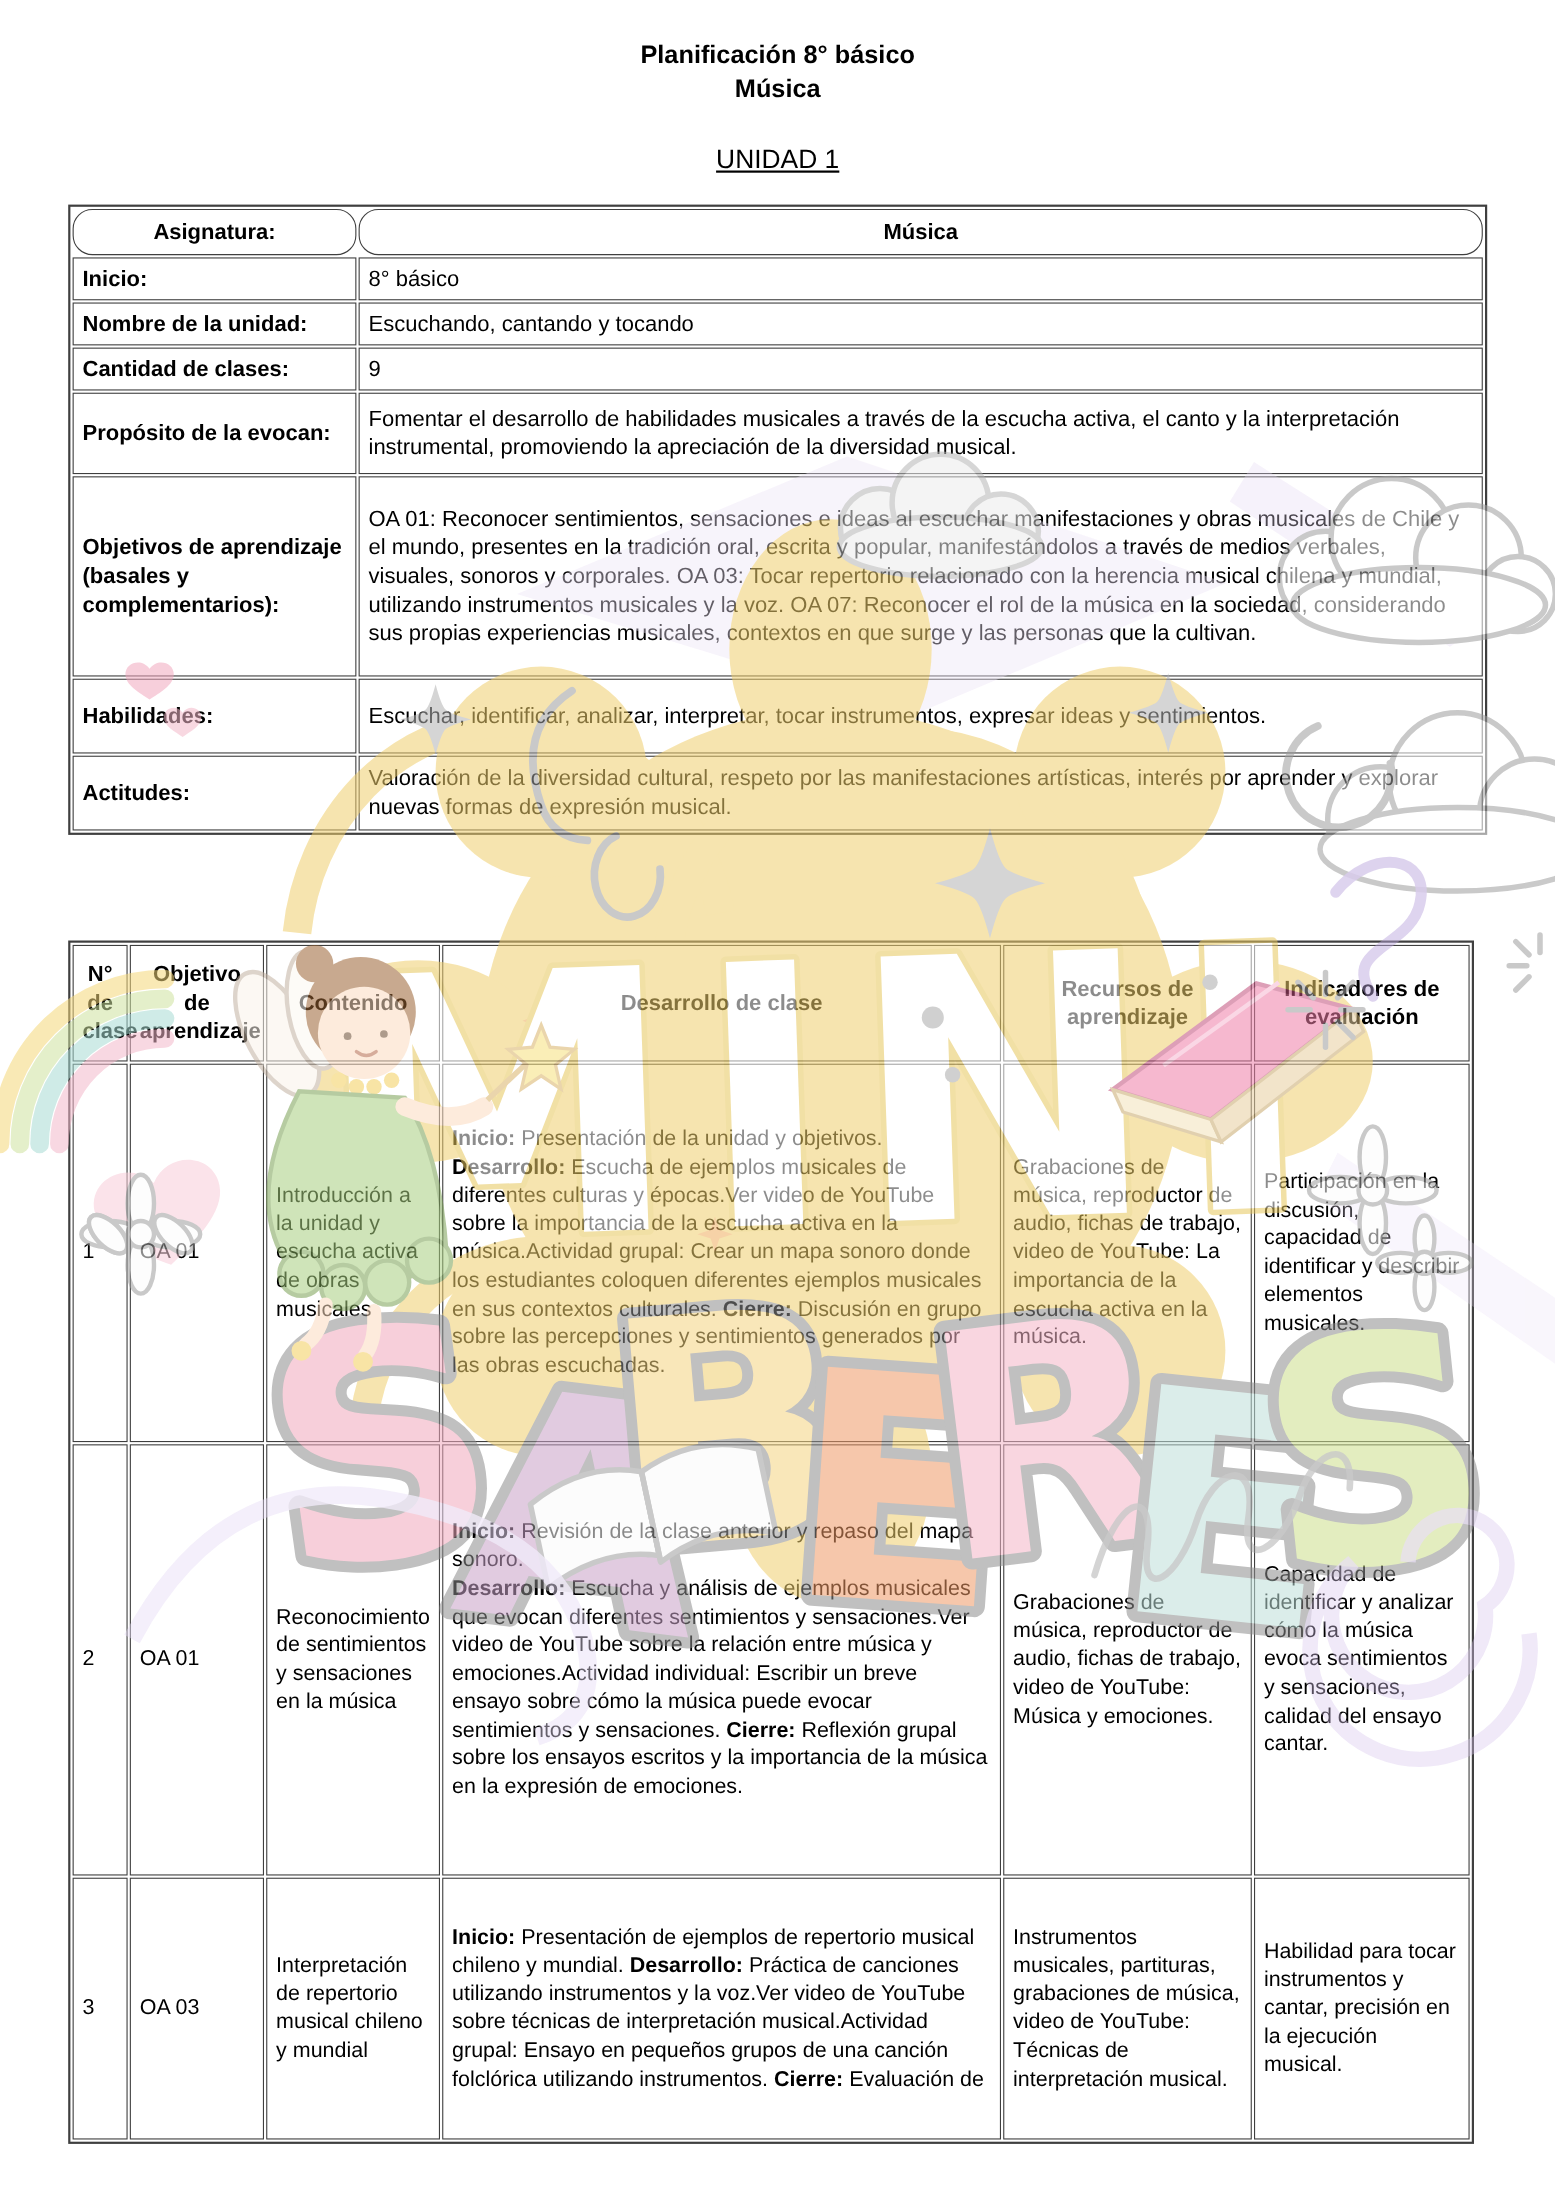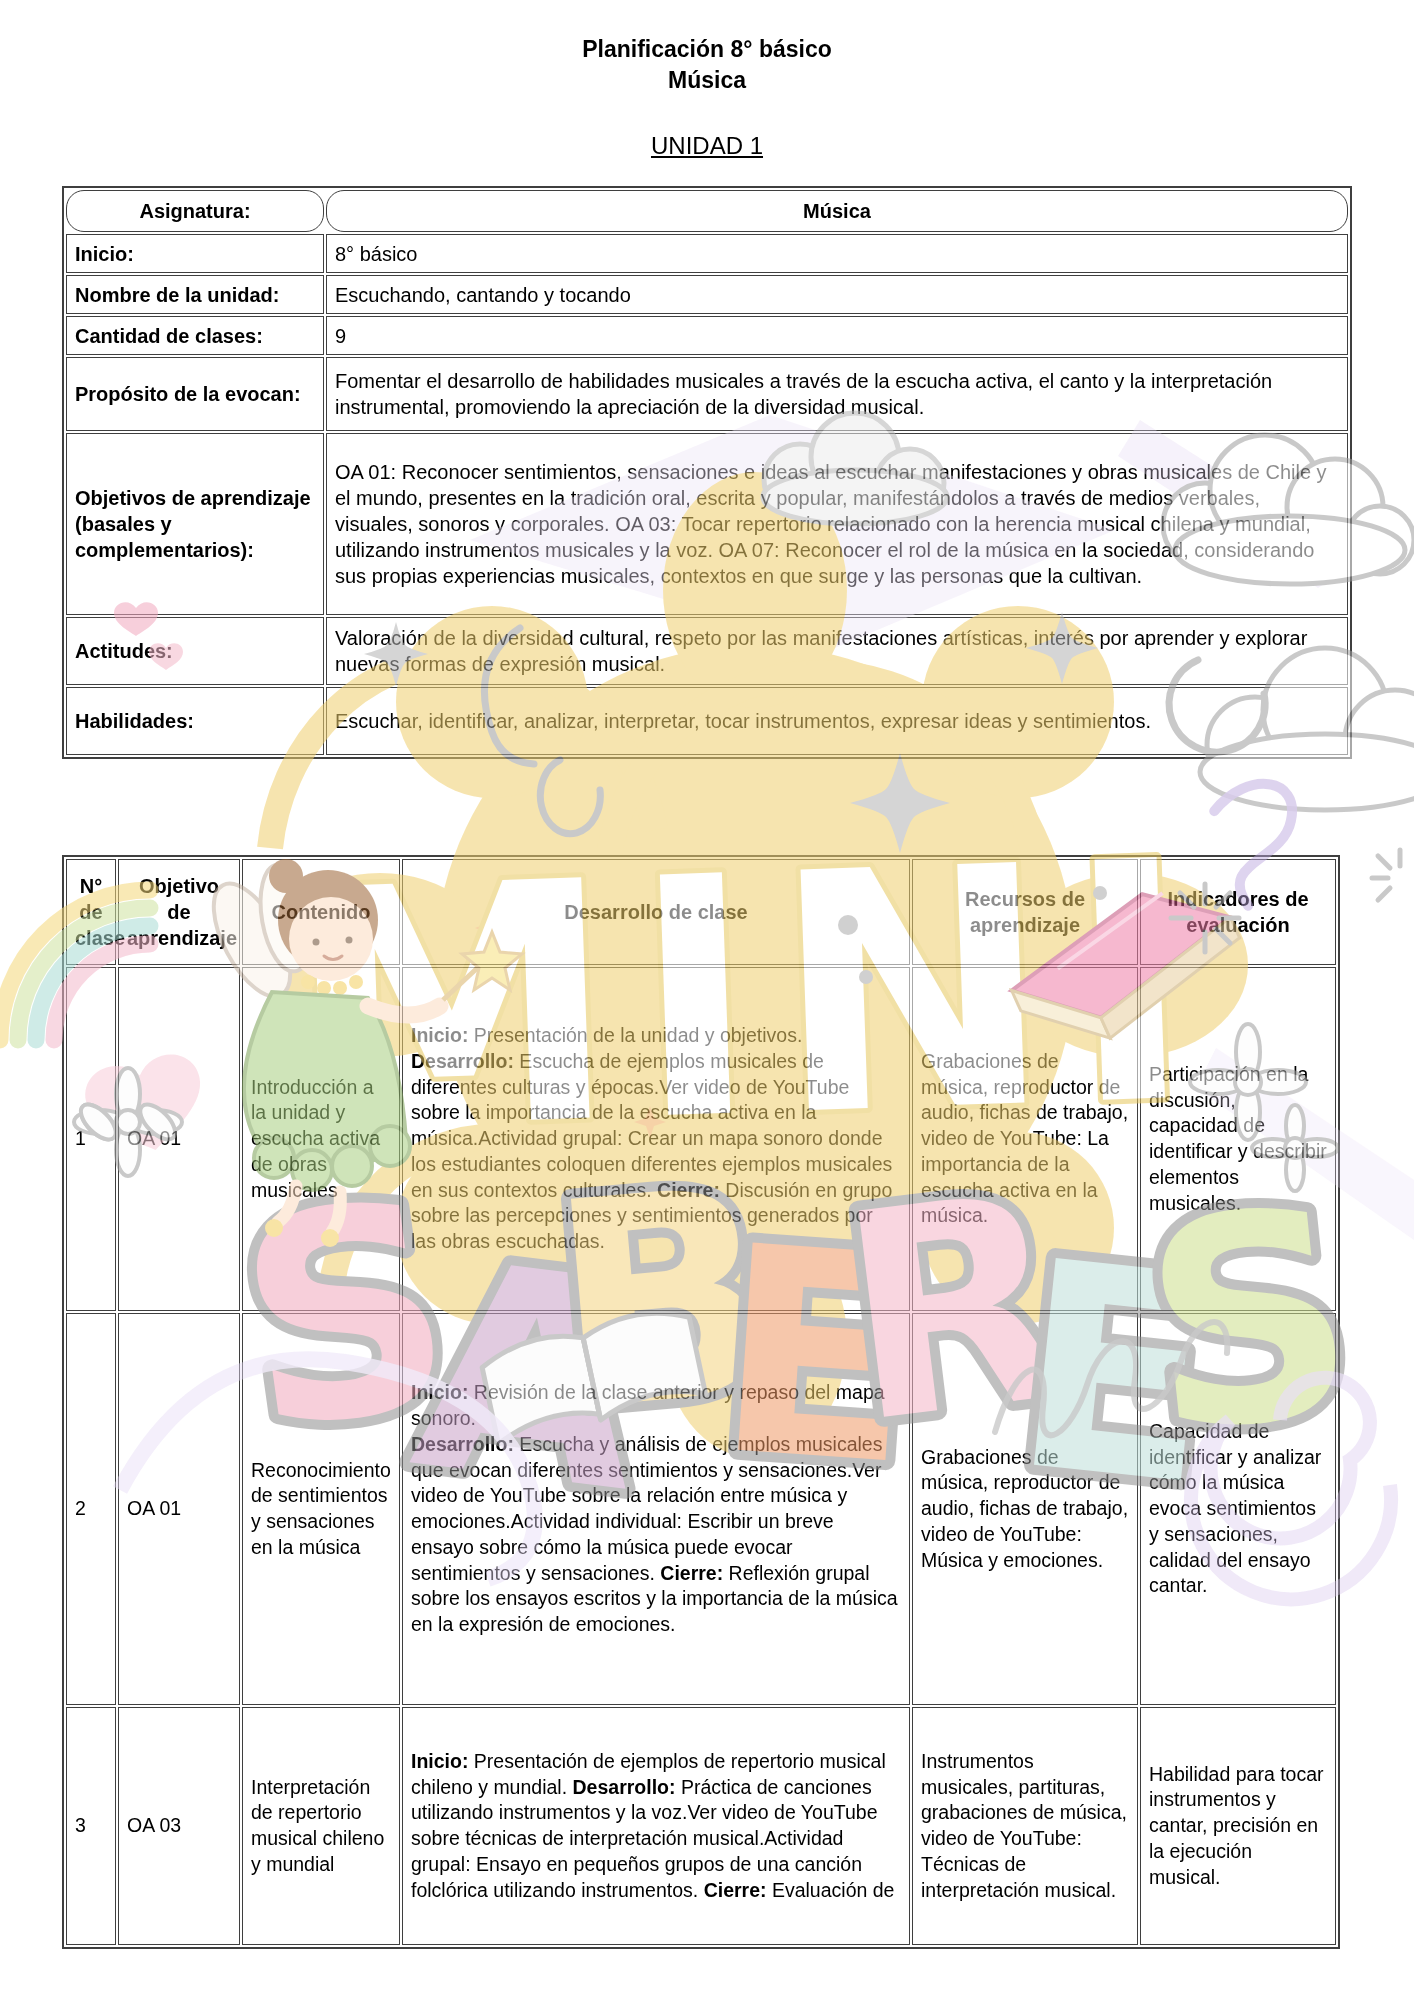--- a/index.html
+++ b/index.html
@@ -51,26 +51,26 @@
     </tr>
     <tr>
       <td class="lbl" style="height:62px">Propósito de la evocan:</td>
       <td>Fomentar el desarrollo de habilidades musicales a través de la escucha activa, el canto y la interpretación instrumental, promoviendo la apreciación de la diversidad musical.</td>
     </tr>
     <tr>
       <td class="lbl" style="height:170px">Objetivos de aprendizaje (basales y complementarios):</td>
       <td>OA 01: Reconocer sentimientos, sensaciones e ideas al escuchar manifestaciones y obras musicales de Chile y el mundo, presentes en la tradición oral, escrita y popular, manifestándolos a través de medios verbales, visuales, sonoros y corporales.  OA 03: Tocar repertorio relacionado con la herencia musical chilena y mundial, utilizando instrumentos musicales y la voz.  OA 07: Reconocer el rol de la música en la sociedad, considerando sus propias experiencias musicales, contextos en que surge y las personas que la cultivan.</td>
     </tr>
     <tr>
+      <td class="lbl" style="height:56px">Habilidades:</td>
+      <td>Escuchar, identificar, analizar, interpretar, tocar instrumentos, expresar ideas y sentimientos.</td>
+    </tr>
+    <tr>
       <td class="lbl" style="height:56px">Actitudes:</td>
       <td>Valoración de la diversidad cultural, respeto por las manifestaciones artísticas, interés por aprender y explorar nuevas formas de expresión musical.</td>
-    </tr>
-    <tr>
-      <td class="lbl" style="height:56px">Habilidades:</td>
-      <td>Escuchar, identificar, analizar, interpretar, tocar instrumentos, expresar ideas y sentimientos.</td>
     </tr>
   </tbody>
     </table>
 
   <table class="t2">
     <colgroup>
       <col style="width:50px">
         <col style="width:122px">
         <col style="width:158px">
       <col style="width:508px">

